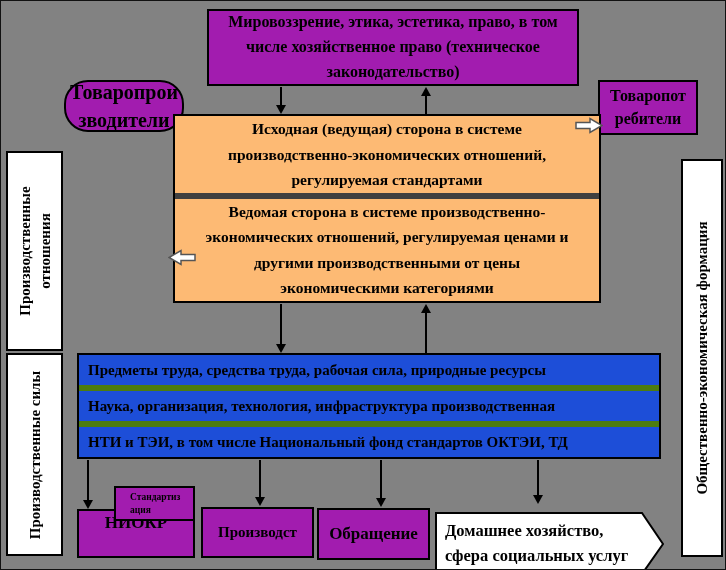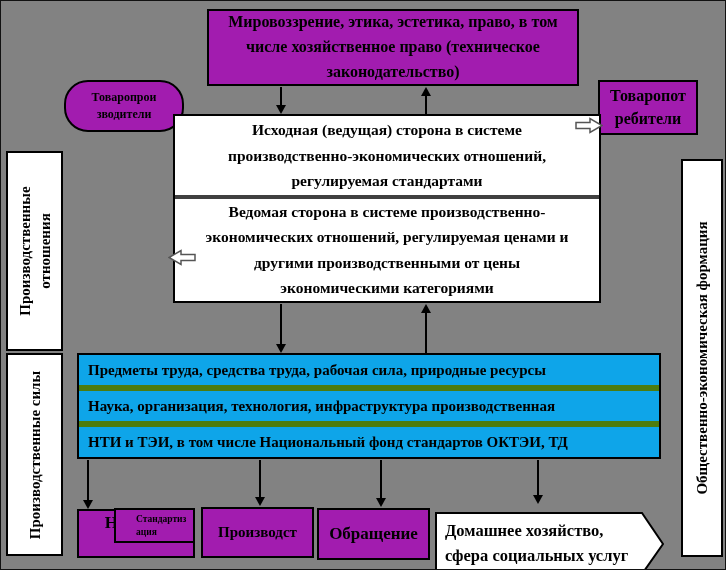--- a/index.html
+++ b/index.html
@@ -14,54 +14,54 @@
   .box {
     position:absolute; background:#a21caf; border:2px solid #000;
     display:flex; align-items:center; justify-content:center;
     text-align:center; line-height:1.45;
   }
   .box .inner { width:100%; }
   
   #worldview { left:206px; top:8px; width:372px; height:77px; font-size:16px; line-height:1.55; }
   #worldview .inner { width:362px; margin:0 auto; }
   
-  #producers { left:63px; top:79px; width:120px; height:52px; font-size:12px; line-height:1.4;border-radius:24px; }
+  #producers { left:63px; top:79px; width:120px; height:52px; font-size:20px; line-height:1.4;border-radius:24px; }
   #consumers { left:597px; top:79px; width:100px; height:55px; font-size:16px; line-height:1.4; }
   .twoline span { display:block; }
   
   #central { position:absolute; left:172px; top:113px; width:428px; height:189px;
-             background:#ffffff; border:2px solid #000; display:flex; flex-direction:column; }
+             background:#fdba74; border:2px solid #000; display:flex; flex-direction:column; }
   #central .cell { display:flex; align-items:center; justify-content:center; text-align:center;
                    font-size:15.5px; line-height:1.65; }
   #cell-leading { height:82px; }
-  #cell-driven  { flex:1; border-top:4px solid #404040; }
+  #cell-driven  { flex:1; border-top:6px solid #404040; }
   #central .cell .inner { width:374px; margin:0 auto; }
   
   .vbox { position:absolute; background:#fff; border:2px solid #000; }
   #vbox-relations { left:5px;  top:150px; width:57px; height:200px; }
   #vbox-forces    { left:5px;  top:352px; width:57px; height:203px; }
   #vbox-formation { left:680px; top:158px; width:42px; height:398px; }
   .vtext { position:absolute; left:50%; top:50%; text-align:center;
            transform:translate(-50%,-50%) rotate(-90deg); font-size:15px; line-height:1.35; }
   #vbox-relations .vtext, #vbox-forces .vtext { width:176px; }
   #vbox-formation .vtext { width:380px; }
   
   #rows { position:absolute; left:76px; top:352px; width:584px; height:106px;
-          background:#0ea5e9; border:2px solid #000; display:flex; flex-direction:column; }
+          background:#1d4ed8; border:2px solid #000; display:flex; flex-direction:column; }
   #rows .rrow { flex:1; display:flex; align-items:center; padding-left:9px;
                 font-size:15px; white-space:nowrap; }
   #rows .rrow + .rrow { border-top:6px solid #4d7c0f; }
   
   #niokr { left:76px; top:508px; width:118px; height:49px; font-size:17px;
            align-items:flex-end; padding-bottom:20px; }
   #production { left:200px; top:506px; width:113px; height:51px; font-size:15px; line-height:1.35; }
   #circulation { left:316px; top:507px; width:113px; height:52px; font-size:17px; }
   #standardization { left:113px; top:485px; width:81px; height:35px; font-size:9.5px;
                      align-items:flex-start; justify-content:flex-start; text-align:left;
-                     padding:3px 0 0 20px; line-height:1.35; z-index:6;margin-top:22px; }
+                     padding:3px 0 0 14px; line-height:1.35; z-index:6; }
   #household { position:absolute; left:434px; top:511px; width:230px; height:64px; }
   #household .htext { position:absolute; left:10px; top:7px; width:198px;
                       font-size:16.5px; line-height:1.5; text-align:left; }
   
   .aline { position:absolute; width:2px; background:#000; }
   .ahead-down { position:absolute; width:0; height:0;
                 border-left:5px solid transparent; border-right:5px solid transparent;
                 border-top:9px solid #000; }
   .ahead-up { position:absolute; width:0; height:0;
               border-left:5px solid transparent; border-right:5px solid transparent;

